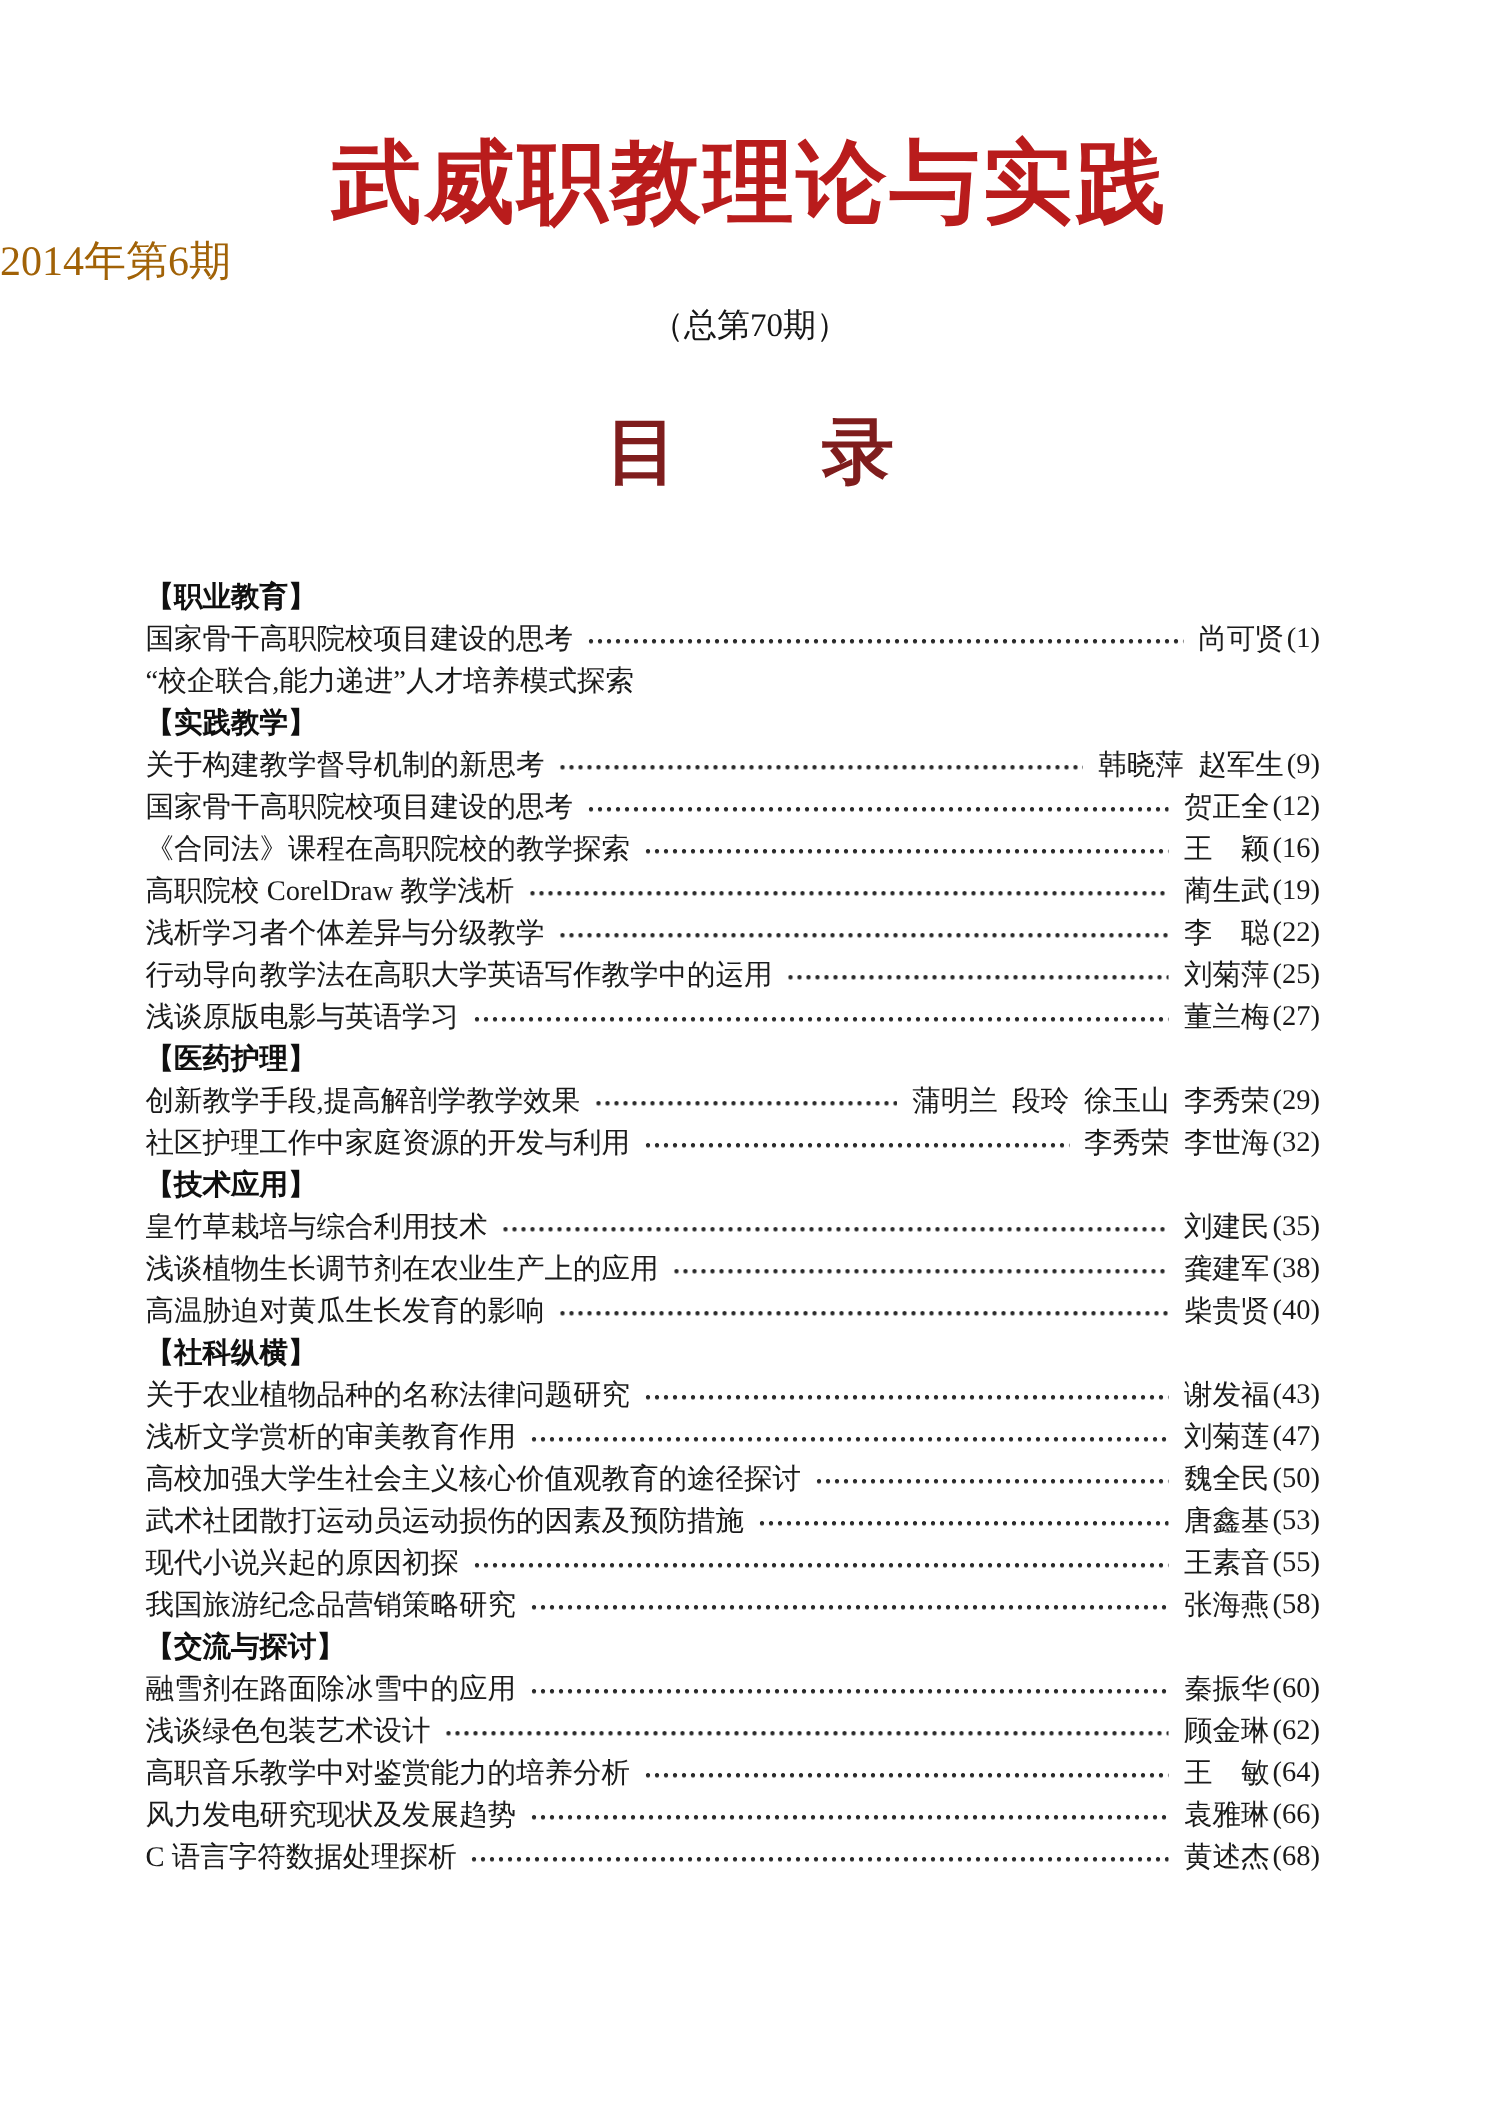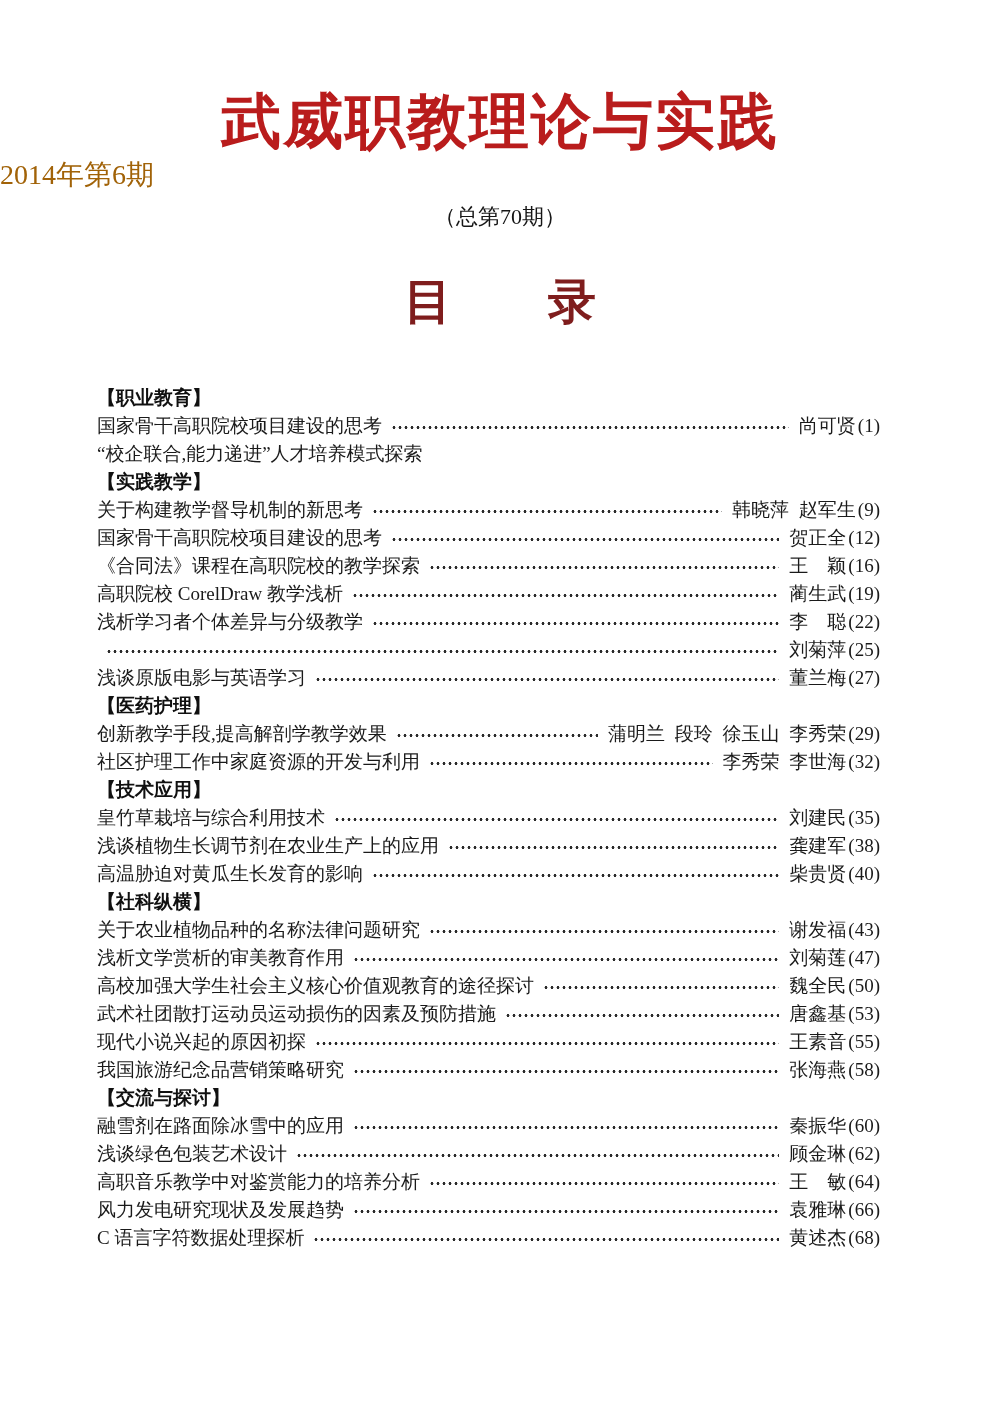--- a/index.html
+++ b/index.html
@@ -140,20 +140,21 @@
   </div>
 
   <div class="row">
     <span class="t">浅析学习者个体差异与分级教学</span>
     <span class="leader"></span>
     <span class="a">李　聪</span>
     <span class="p">(22)</span>
   </div>
 
   <div class="row">
+    <span class="t">行动导向教学法在高职大学英语写作教学中的运用</span>
     <span class="leader"></span>
     <span class="a">刘菊萍</span>
     <span class="p">(25)</span>
   </div>
 
   <div class="row">
     <span class="t">浅谈原版电影与英语学习</span>
     <span class="leader"></span>
     <span class="a">董兰梅</span>
     <span class="p">(27)</span>

